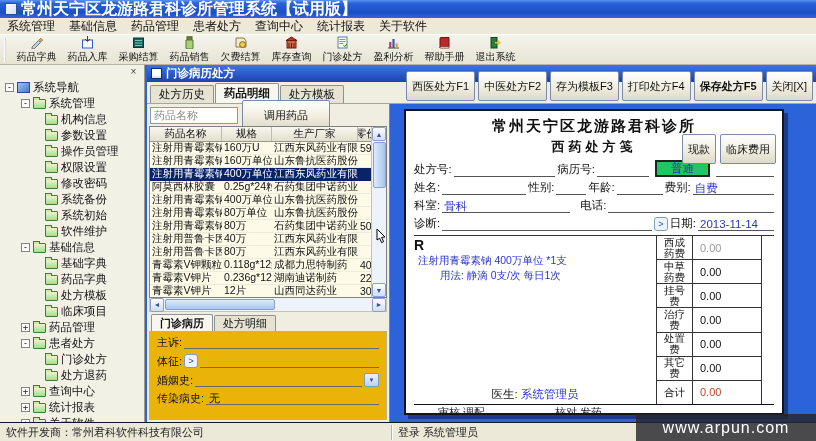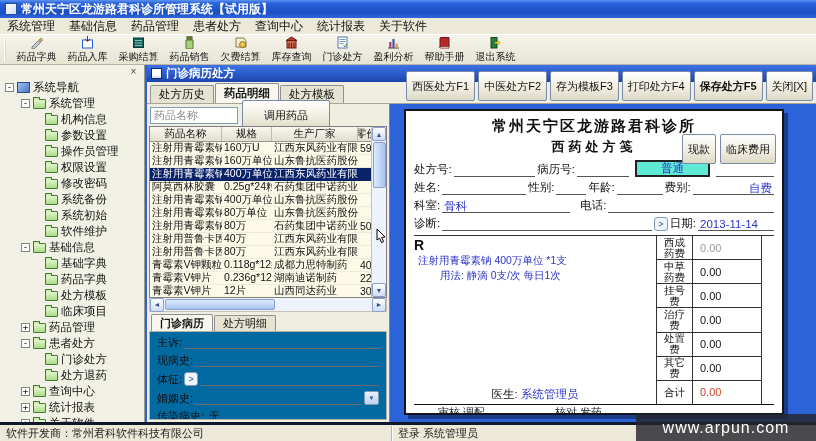--- a/index.html
+++ b/index.html
@@ -1,19 +1,19 @@
 <!DOCTYPE html>
 <html><head>
 <meta charset="utf-8">
 <style>
 *{box-sizing:border-box;margin:0;padding:0}
 body{background:#888}
 .app{position:relative;width:816px;height:441px;font-family:"Liberation Sans","DejaVu Sans",sans-serif;background:#ece9d8;overflow:hidden;font-size:12px;color:#111}
 
-.titlebar{height:18px;display:flex;align-items:center;gap:4px;padding:0 5px;background:linear-gradient(180deg,#5a92f2 0%,#2a62da 18%,#1b4ec4 70%,#2f66dc 100%);color:#fff;font-weight:bold;font-size:12px;white-space:nowrap}
+.titlebar{height:18px;display:flex;align-items:center;gap:4px;padding:0 5px;background:linear-gradient(180deg,#5a92f2 0%,#2a62da 18%,#1b4ec4 70%,#2f66dc 100%);color:#fff;font-weight:bold;font-size:16px;white-space:nowrap}
 .appicon{width:12px;height:12px;background:linear-gradient(135deg,#fdfdfd,#cfe0fa);border:1px solid #24509c;flex:none}
 
 .menubar{height:17px;display:flex;align-items:center;background:#ece9d8;border-bottom:1px solid #fff;font-size:12px}
 .menubar .mi{padding:0 7px;height:100%;display:flex;align-items:center}
 
 .toolbar{height:30px;display:flex;align-items:center;background:linear-gradient(180deg,#f5f4ec,#e7e4d3);border-bottom:1px solid #b8b4a4;padding-left:4px}
 .grip{width:4px;height:24px;margin-right:3px;background:linear-gradient(90deg,#fff 1px,#b8b4a4 2px,transparent 2px);flex:none}
 .tb{display:flex;flex-direction:column;align-items:center;justify-content:center;width:51px;height:29px;font-size:10px;gap:1px;white-space:nowrap}
 .tb svg{width:13px;height:13px;flex:none}
 
@@ -53,54 +53,54 @@
 .c0{width:72px}.c1{width:50px}.c2{width:86px}.c3{width:18px;text-align:right;justify-content:flex-end}
 .gr.sel{background:#0a2268;color:#fff;border-bottom-color:#0a2268}
 .vscroll{width:15px;background:#eef3fb;border-left:1px solid #c6c3b4;display:flex;flex-direction:column;align-items:center;flex:none}
 .sbtn{width:14px;height:14px;background:linear-gradient(180deg,#fdfefe,#cfdcf3);border:1px solid #8ba0cf;border-radius:2px;font-size:7px;color:#39538f;display:flex;align-items:center;justify-content:center;flex:none}
 .vthumb{width:13px;height:46px;background:linear-gradient(90deg,#dcebfc,#a8c4ee);border:1px solid #8ba0cf;border-radius:2px;margin:1px 0 auto;flex:none}
 .hscroll{height:14px;margin:0 2px;display:flex;background:#eef3fb;border:1px solid #c6c3b4;border-top:none;align-items:center;gap:1px}
 .hthumb{width:110px;height:11px;background:linear-gradient(180deg,#dcebfc,#a8c4ee);border:1px solid #8ba0cf;border-radius:2px;margin-right:auto}
 .rec-tabs{height:19px;display:flex;align-items:flex-end;padding:3px 4px 0;gap:1px}
 .rec-tabs .tab{height:16px;font-size:11px}
 .rec-tabs .tab.active{height:17px}
-.rec-form{flex:1;background:#0369a1;border:1px solid #b5b2a2;margin:0 2px 2px;padding:4px 7px 0;font-size:11px;overflow:hidden}
+.rec-form{flex:1;background:#eab308;border:1px solid #b5b2a2;margin:0 2px 2px;padding:4px 7px 0;font-size:11px;overflow:hidden}
 .fr{display:flex;align-items:flex-end;margin-bottom:5px;gap:2px}
 .fr .lbl{white-space:nowrap;line-height:13px}
 .blank{flex:1;border-bottom:1px solid #6a6a6a;height:13px;padding:0 3px;line-height:13px}
 .combo{width:15px;height:14px;flex:none;background:linear-gradient(180deg,#e9f1fd,#bcd2f2);border:1px solid #7f9db9;border-radius:2px;font-size:6px;color:#2c4d8c;display:flex;align-items:center;justify-content:center}
 .sqbtn{width:14px;height:14px;flex:none;border:1px solid #7f9db9;background:#eef4fd;font-size:9px;color:#2c4d8c;display:flex;align-items:center;justify-content:center;border-radius:3px}
 
 .right-pane{flex:1;position:relative;min-width:0;background:#2c63d8;padding:5px 0 0 14px}
 .paper{width:380px;height:306px;background:#fff;border:2px solid #15151d;box-shadow:4px 4px 0 rgba(8,18,60,.5);position:relative;padding:5px 8px 0;overflow:hidden;display:flex;flex-direction:column}
 .paper-btns{position:absolute;top:23px;right:6px;display:flex;gap:4px}
 .p-title{text-align:center;font-size:15px;font-weight:bold;letter-spacing:2px;margin-top:1px}
 .p-sub{text-align:center;font-size:13px;font-weight:bold;letter-spacing:4px;margin:2px 0 4px}
 .p-row{display:flex;align-items:flex-end;font-size:11.5px;margin-bottom:3px;gap:2px}
 .p-blank{border-bottom:1px solid #555;height:14px;line-height:14px;padding:0 2px;white-space:nowrap}
 .f1{flex:1}
 .blue{color:#2b35c8}
-.ordinary-btn{border:2px solid #222;color:#2b35c8;font-size:11.5px;padding:0 24px;background:#5eead4;height:17px;line-height:13px;margin:0 4px;white-space:nowrap}
+.ordinary-btn{border:2px solid #222;color:#2b35c8;font-size:11.5px;padding:0 14px;background:#22c55e;height:17px;line-height:13px;margin:0 4px;white-space:nowrap}
 .p-hr{border-top:1px solid #333;margin-top:1px}
 .p-body{flex:1;display:flex;min-height:0}
 .rx-col{flex:1;display:flex;flex-direction:column;padding-top:2px;min-width:0}
 .rx-r{font-weight:bold;font-size:14px;line-height:14px}
 .rx-drug{color:#2b35c8;font-size:10.5px;margin-left:4px;margin-top:2px;white-space:nowrap}
 .rx-usage{color:#2b35c8;font-size:10.5px;margin-left:26px;margin-top:1px;white-space:nowrap}
 .doctor{margin-top:auto;font-size:11.5px;text-align:center;padding-bottom:2px;white-space:nowrap}
 .fee-col{width:106px;border-left:1px solid #333;display:flex;flex-direction:column;flex:none;margin-right:12px}
 .fee-row{flex:1;display:flex;border-bottom:1px solid #333;min-height:0}
 .fee-row:last-child{border-bottom:none}
 .fee-label{width:36px;display:flex;align-items:center;justify-content:center;text-align:center;font-size:10.5px;line-height:11px;border-right:1px solid #333;padding:0 2px;flex:none}
 .fee-value{flex:1;display:flex;align-items:center;padding-left:7px;font-size:11px;border-right:1px solid #333}
 .grey{color:#9a9a9a}.red{color:#c8472a}
 .p-hr2{border-top:1px solid #111}
 .p-footer{height:8px;overflow:hidden;font-size:11px;display:flex;gap:70px;padding-left:24px;color:#222}
 
-.statusbar{height:19px;background:#ece9d8;border-top:3px solid #0f172a;display:flex;align-items:center;font-size:11px;color:#222}
+.statusbar{height:19px;background:#ece9d8;border-top:1px solid #0f172a;display:flex;align-items:center;font-size:11px;color:#222}
 .st-sec{padding:0 6px;height:15px;display:flex;align-items:center;border-right:1px solid #b8b5a5;box-shadow:1px 0 0 #fff;white-space:nowrap;overflow:hidden}
 .st1{width:392px}.st2{width:310px}.st3{flex:1;border-right:none}
 
 .watermark{position:absolute;right:0;bottom:0;width:180px;height:27px;background:rgba(38,38,44,.82);color:#fff;font-size:16px;display:flex;align-items:center;justify-content:center;letter-spacing:1px}
 .cursor{position:absolute;left:376px;top:228px;width:11px;height:16px;z-index:9}
 </style>
 </head>
 <body>
 
 <div class="app">
@@ -425,24 +425,20 @@
           <div class="rec-tabs">
             <div class="tab active">门诊病历</div>
             <div class="tab">处方明细</div>
           </div>
           <div class="rec-form">
             <div class="fr">
               <span class="lbl">主诉:</span>
               <span class="blank"></span>
             </div>
             <div class="fr">
-              <span class="lbl">现病史:</span>
-              <span class="blank"></span>
-            </div>
-            <div class="fr">
               <span class="lbl">体征:</span>
               <span class="sqbtn">&gt;</span>
               <span class="blank"></span>
             </div>
             <div class="fr">
               <span class="lbl">婚姻史:</span>
               <span class="blank"></span>
               <span class="combo">▼</span>
             </div>
             <div class="fr">
@@ -471,21 +467,21 @@
               <span class="p-blank" style="width:58px"></span>
             </div>
             <div class="p-row">
               <span class="lbl">姓名:</span>
               <span class="p-blank" style="width:84px"></span>
               <span class="lbl">性别:</span>
               <span class="p-blank" style="width:30px"></span>
               <span class="lbl">年龄:</span>
               <span class="p-blank" style="width:46px"></span>
               <span class="lbl">费别:</span>
-              <span class="p-blank blue f1" style="text-align:right">自费</span>
+              <span class="p-blank blue f1" style="text-align:left">自费</span>
             </div>
             <div class="p-row">
               <span class="lbl">科室:</span>
               <span class="p-blank blue" style="width:128px">骨科</span>
               <span class="lbl" style="margin-left:8px">电话:</span>
               <span class="p-blank f1"></span>
             </div>
             <div class="p-row">
               <span class="lbl">诊断:</span>
               <span class="p-blank f1"></span>

